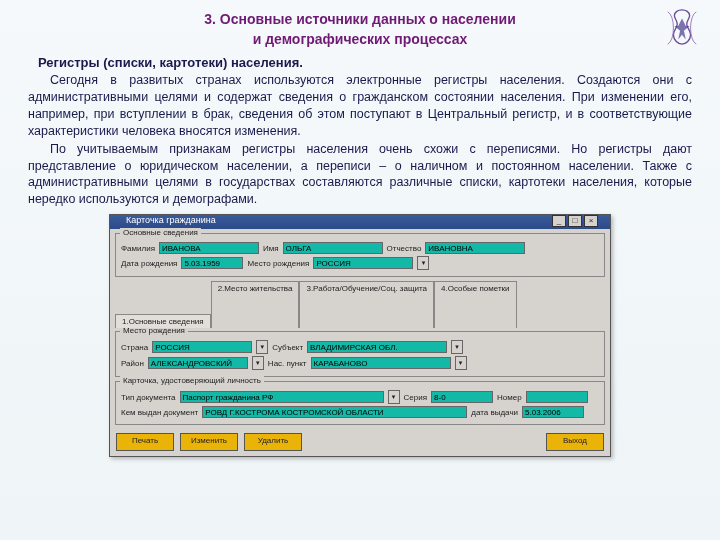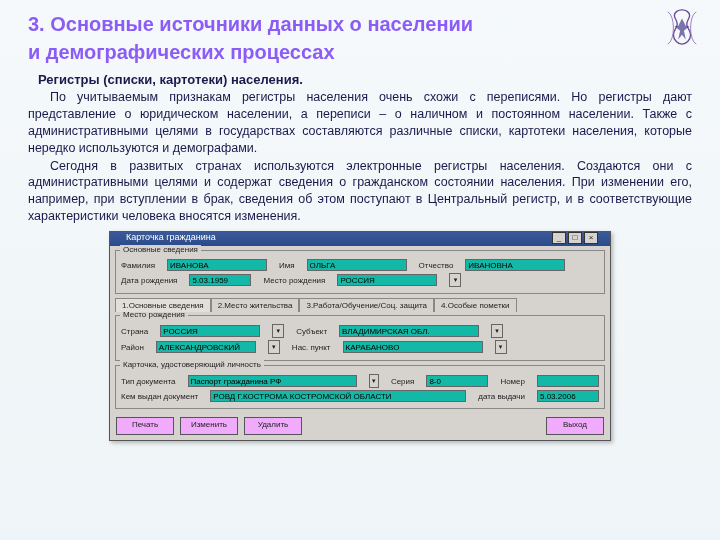--- a/index.html
+++ b/index.html
@@ -8,23 +8,24 @@
     height: 540px;
     font-family: Arial, sans-serif;
     font-size: 12.5px;
     background: linear-gradient(#f5f9fb, #eef4f7);
     color: #1a1a4d;
     position: relative;
     overflow: hidden;
   }
   .page { padding: 10px 28px 0 28px; }
   .title {
+    text-align: center;
     font-weight: bold;
-    font-size: 20px;
-    color: #8b5cf6;
+    font-size: 14px;
+    color: #701a75;
     line-height: 1.4;
     margin-bottom: 6px;
   }
   .subhead {
     font-weight: bold;
     font-size: 13px;
     margin: 0 0 2px 10px;
   }
   .para {
     text-align: justify;
@@ -76,21 +77,21 @@
     padding: 6px 5px 4px 5px;
     position: relative;
   }
   .group-title {
     position: absolute;
     top: -6px; left: 4px;
     background: #d6d3ce;
     padding: 0 3px;
     font-size: 8px;
   }
-  .row { display: flex; align-items: center; margin: 2px 0; gap: 12px; }
+  .row { display: flex; align-items: center; margin: 2px 0; gap: 4px; }
   .lbl { font-size: 8px; white-space: nowrap; }
   .inp {
     border: 1px solid #666;
     background: #14b8a6;
     height: 12px;
     font-size: 8px;
     padding: 0 2px;
     box-sizing: border-box;
   }
   .sm { width: 62px; }
@@ -110,30 +111,30 @@
   .tab {
     border: 1px solid #888;
     border-bottom: none;
     background: #d6d3ce;
     padding: 2px 6px 2px 6px;
     font-size: 8px;
     position: relative;
     top: 1px;
     cursor: pointer;
   }
-  .tab.active { background: #e2dfda; z-index: 2; }
+  .tab.active { background: #e2dfda; z-index: 2; margin-top: 33px; }
   .btnbar {
     display: flex;
     gap: 6px;
     padding: 5px 6px;
     justify-content: flex-start;
   }
   .btn {
     border: 1px solid #555;
-    background: #f0abfc;
+    background: #eab308;
     height: 16px;
     min-width: 56px;
     font-size: 8px;
     text-align: center;
     line-height: 14px;
     cursor: pointer;
   }
   .btnbar .spacer { flex: 1; }
 </style>
 </head>
@@ -146,22 +147,22 @@
       <path d="M17 19h4l4-8 4 8h4l-6 5 2 9-4-5-4 5 2-9z" fill="#4a3a8a" opacity="0.7"></path>
     </svg>
 </div>
 
 <div class="page">
   <div class="title">
     <div>3. Основные источники данных о населении</div>
     <div>и демографических процессах</div>
   </div>
   <div class="subhead">Регистры (списки, картотеки) населения.</div>
+  <p class="para">Сегодня в развитых странах используются электронные регистры населения. Создаются они с административными целями и содержат сведения о гражданском состоянии населения. При изменении его, например, при вступлении в брак, сведения об этом поступают в Центральный  регистр, и в соответствующие характеристики человека вносятся изменения.</p>
   <p class="para">По учитываемым признакам регистры населения очень схожи с переписями. Но регистры дают представление о юридическом населении, а переписи – о наличном и постоянном населении. Также с административными целями в государствах составляются различные списки, картотеки населения, которые нередко используются и демографами.</p>
-  <p class="para">Сегодня в развитых странах используются электронные регистры населения. Создаются они с административными целями и содержат сведения о гражданском состоянии населения. При изменении его, например, при вступлении в брак, сведения об этом поступают в Центральный  регистр, и в соответствующие характеристики человека вносятся изменения.</p>
 
   <div class="dialog">
     <div class="titlebar">
       <span class="t">Карточка гражданина</span>
       <span class="winbtn">_</span>
       <span class="winbtn">□</span>
       <span class="winbtn">×</span>
     </div>
 
     <div class="group">

